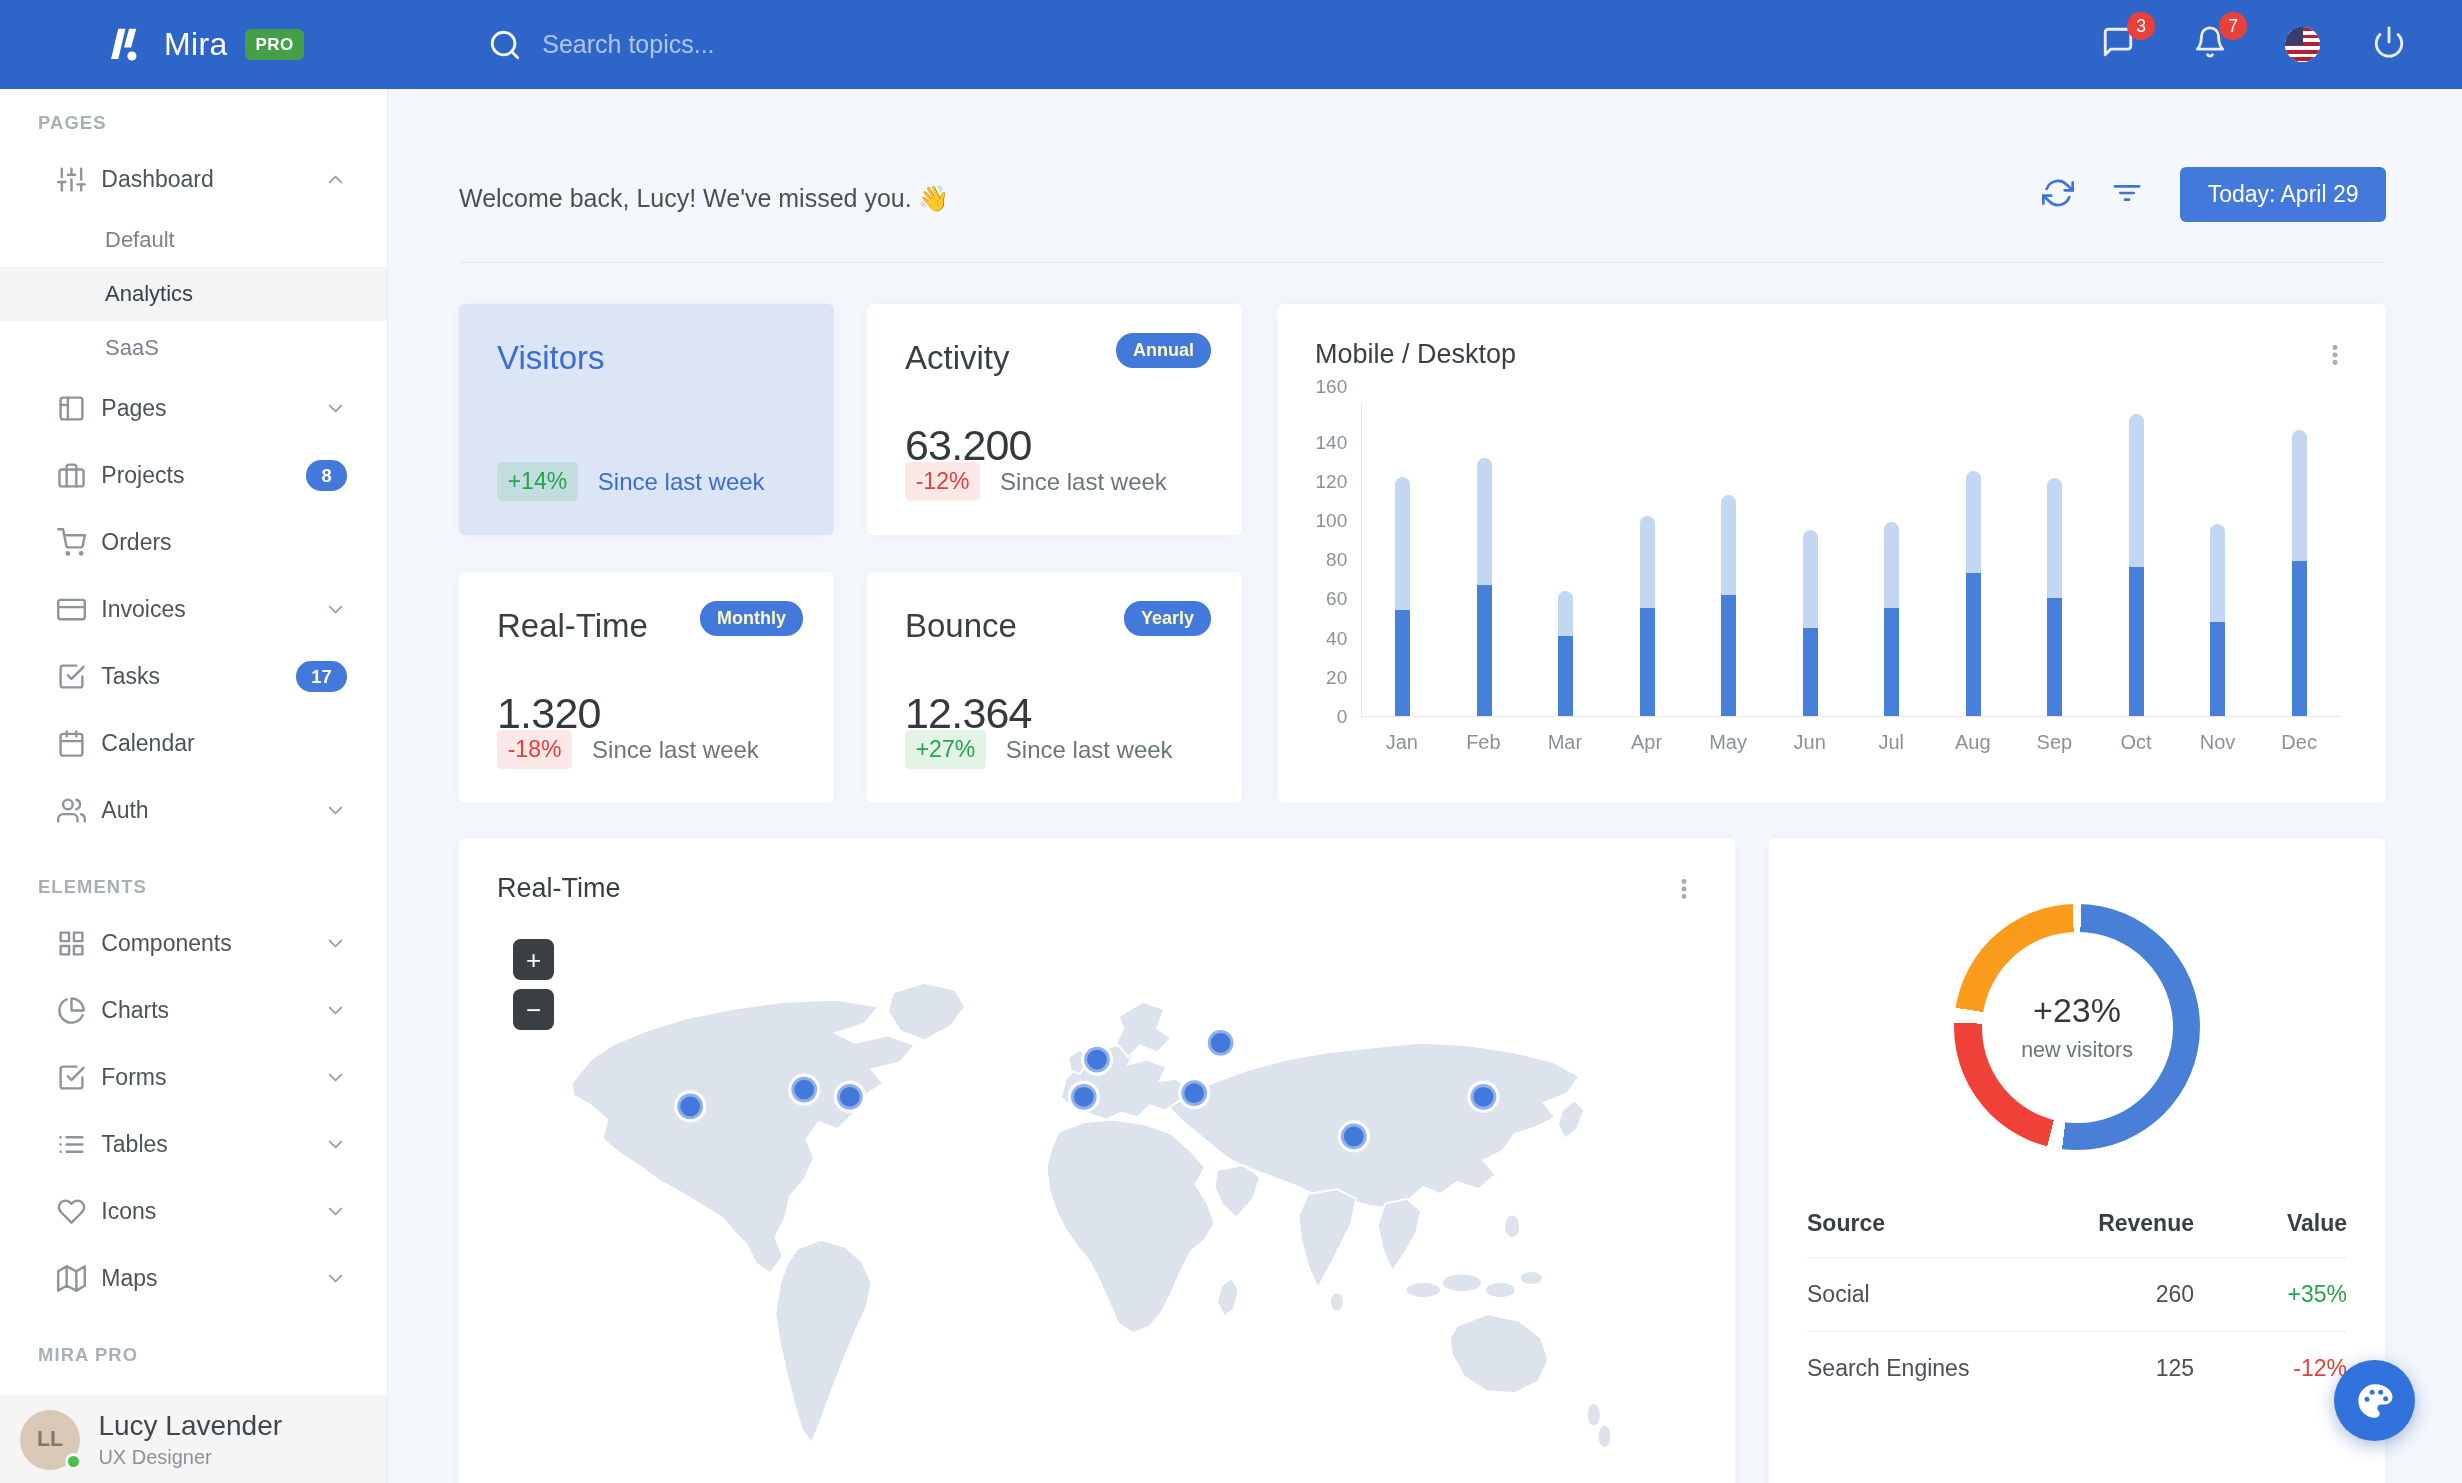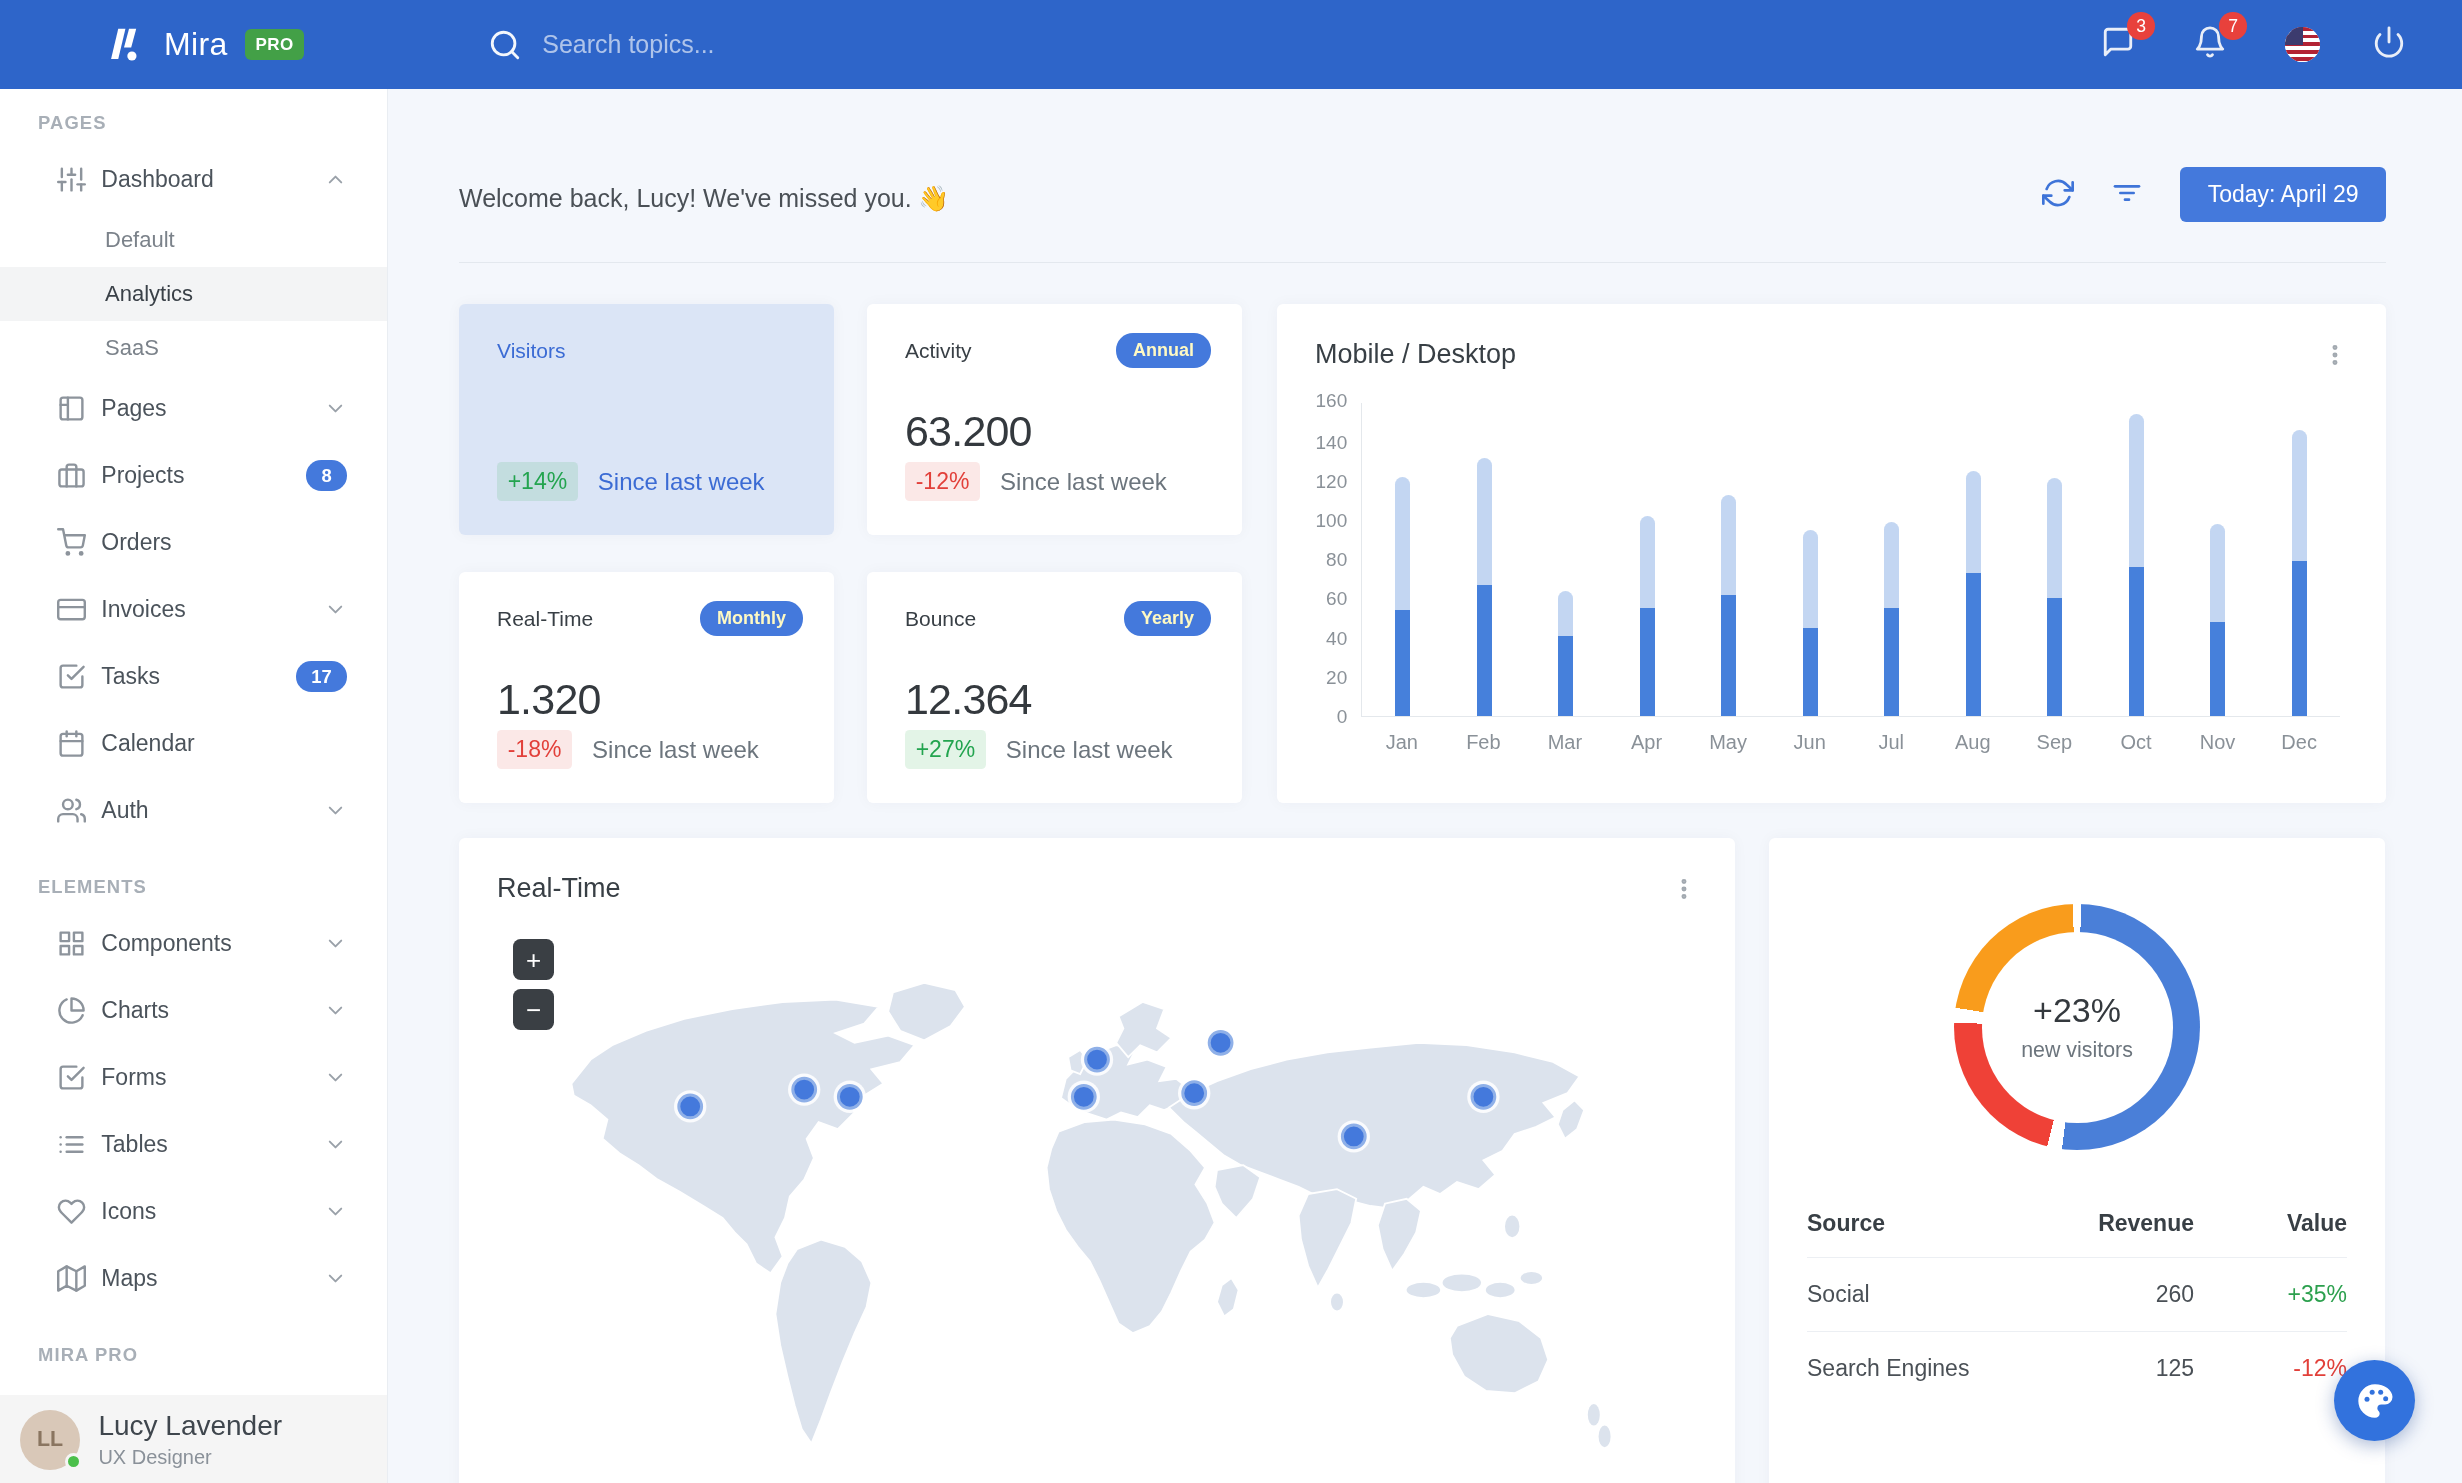--- a/index.html
+++ b/index.html
@@ -68,21 +68,21 @@
   .date-btn { background:#4479dc; color:#fff; border:none; font-size:23px; font-family:inherit;
               padding:13.8px 27.5px; border-radius:6.1px; cursor:pointer; }
   .head-divider { height:1.5px; background:#e3e8ee; margin-top:40px; }
 
   .grid-top { display:grid; grid-template-columns:784px 1109px; gap:34px; margin-top:41px; }
   .stats-grid { display:grid; grid-template-columns:375px 375px; grid-template-rows:231px 231px; gap:37px 33px; }
 
   .card { background:#fff; border-radius:6.1px; box-shadow:0 0 15.3px rgba(40,50,70,.04); }
   .stat-card { padding:35px 38px; position:relative; }
   .stat-card.primary { background:#dbe5f6; }
-  .stat-title { font-size:21px; font-weight:500; color:#383f45; }
+  .stat-title { font-size:33px; font-weight:500; color:#383f45; }
   .stat-card.primary .stat-title, .stat-card.primary .stat-value, .stat-card.primary .stat-caption { color:#3b6bd4; }
   .stat-badge { position:absolute; top:29px; right:31px; background:#4479dc; color:#fef9c3; font-size:18px;
                 padding:6.9px 17px; border-radius:17px;font-weight:bold; }
   .stat-value { font-size:43px; color:#34393e; margin-top:44px; font-weight:400; letter-spacing:-0.8px; }
   .stat-foot { position:absolute; left:38px; bottom:34px; display:flex; align-items:center; gap:20px; }
   .delta { font-size:23px; font-weight:500; padding:6.1px 10.7px; border-radius:4.6px; }
   .delta.positive { color:#23a44f; background:rgba(40,167,69,.13); }
   .delta.negative { color:#e2403a; background:rgba(226,64,58,.12); }
   .stat-caption { font-size:24px; color:#6c757d; }
 
@@ -430,21 +430,21 @@
         <div class="chart-wrap">
           <div class="y-axis" id="y-axis">
               <span class="y-tick" style="bottom: 0px;">0</span>
               <span class="y-tick" style="bottom: 39px;">20</span>
               <span class="y-tick" style="bottom: 78px;">40</span>
               <span class="y-tick" style="bottom: 118px;">60</span>
               <span class="y-tick" style="bottom: 157px;">80</span>
               <span class="y-tick" style="bottom: 196px;">100</span>
               <span class="y-tick" style="bottom: 235px;">120</span>
               <span class="y-tick" style="bottom: 274px;">140</span>
-              <span class="y-tick" style="bottom: 316px;">160</span>
+              <span class="y-tick" style="bottom: 330px;">160</span>
             </div>
           <div class="plot">
             <div class="bars" id="bars">
                 <div class="bar-col">
                   <div class="bar-seg-top" style="height: 133px;"></div>
                   <div class="bar-seg-bottom" style="height: 106px;"></div>
                 </div>
                 <div class="bar-col">
                   <div class="bar-seg-top" style="height: 127px;"></div>
                   <div class="bar-seg-bottom" style="height: 131px;"></div>

